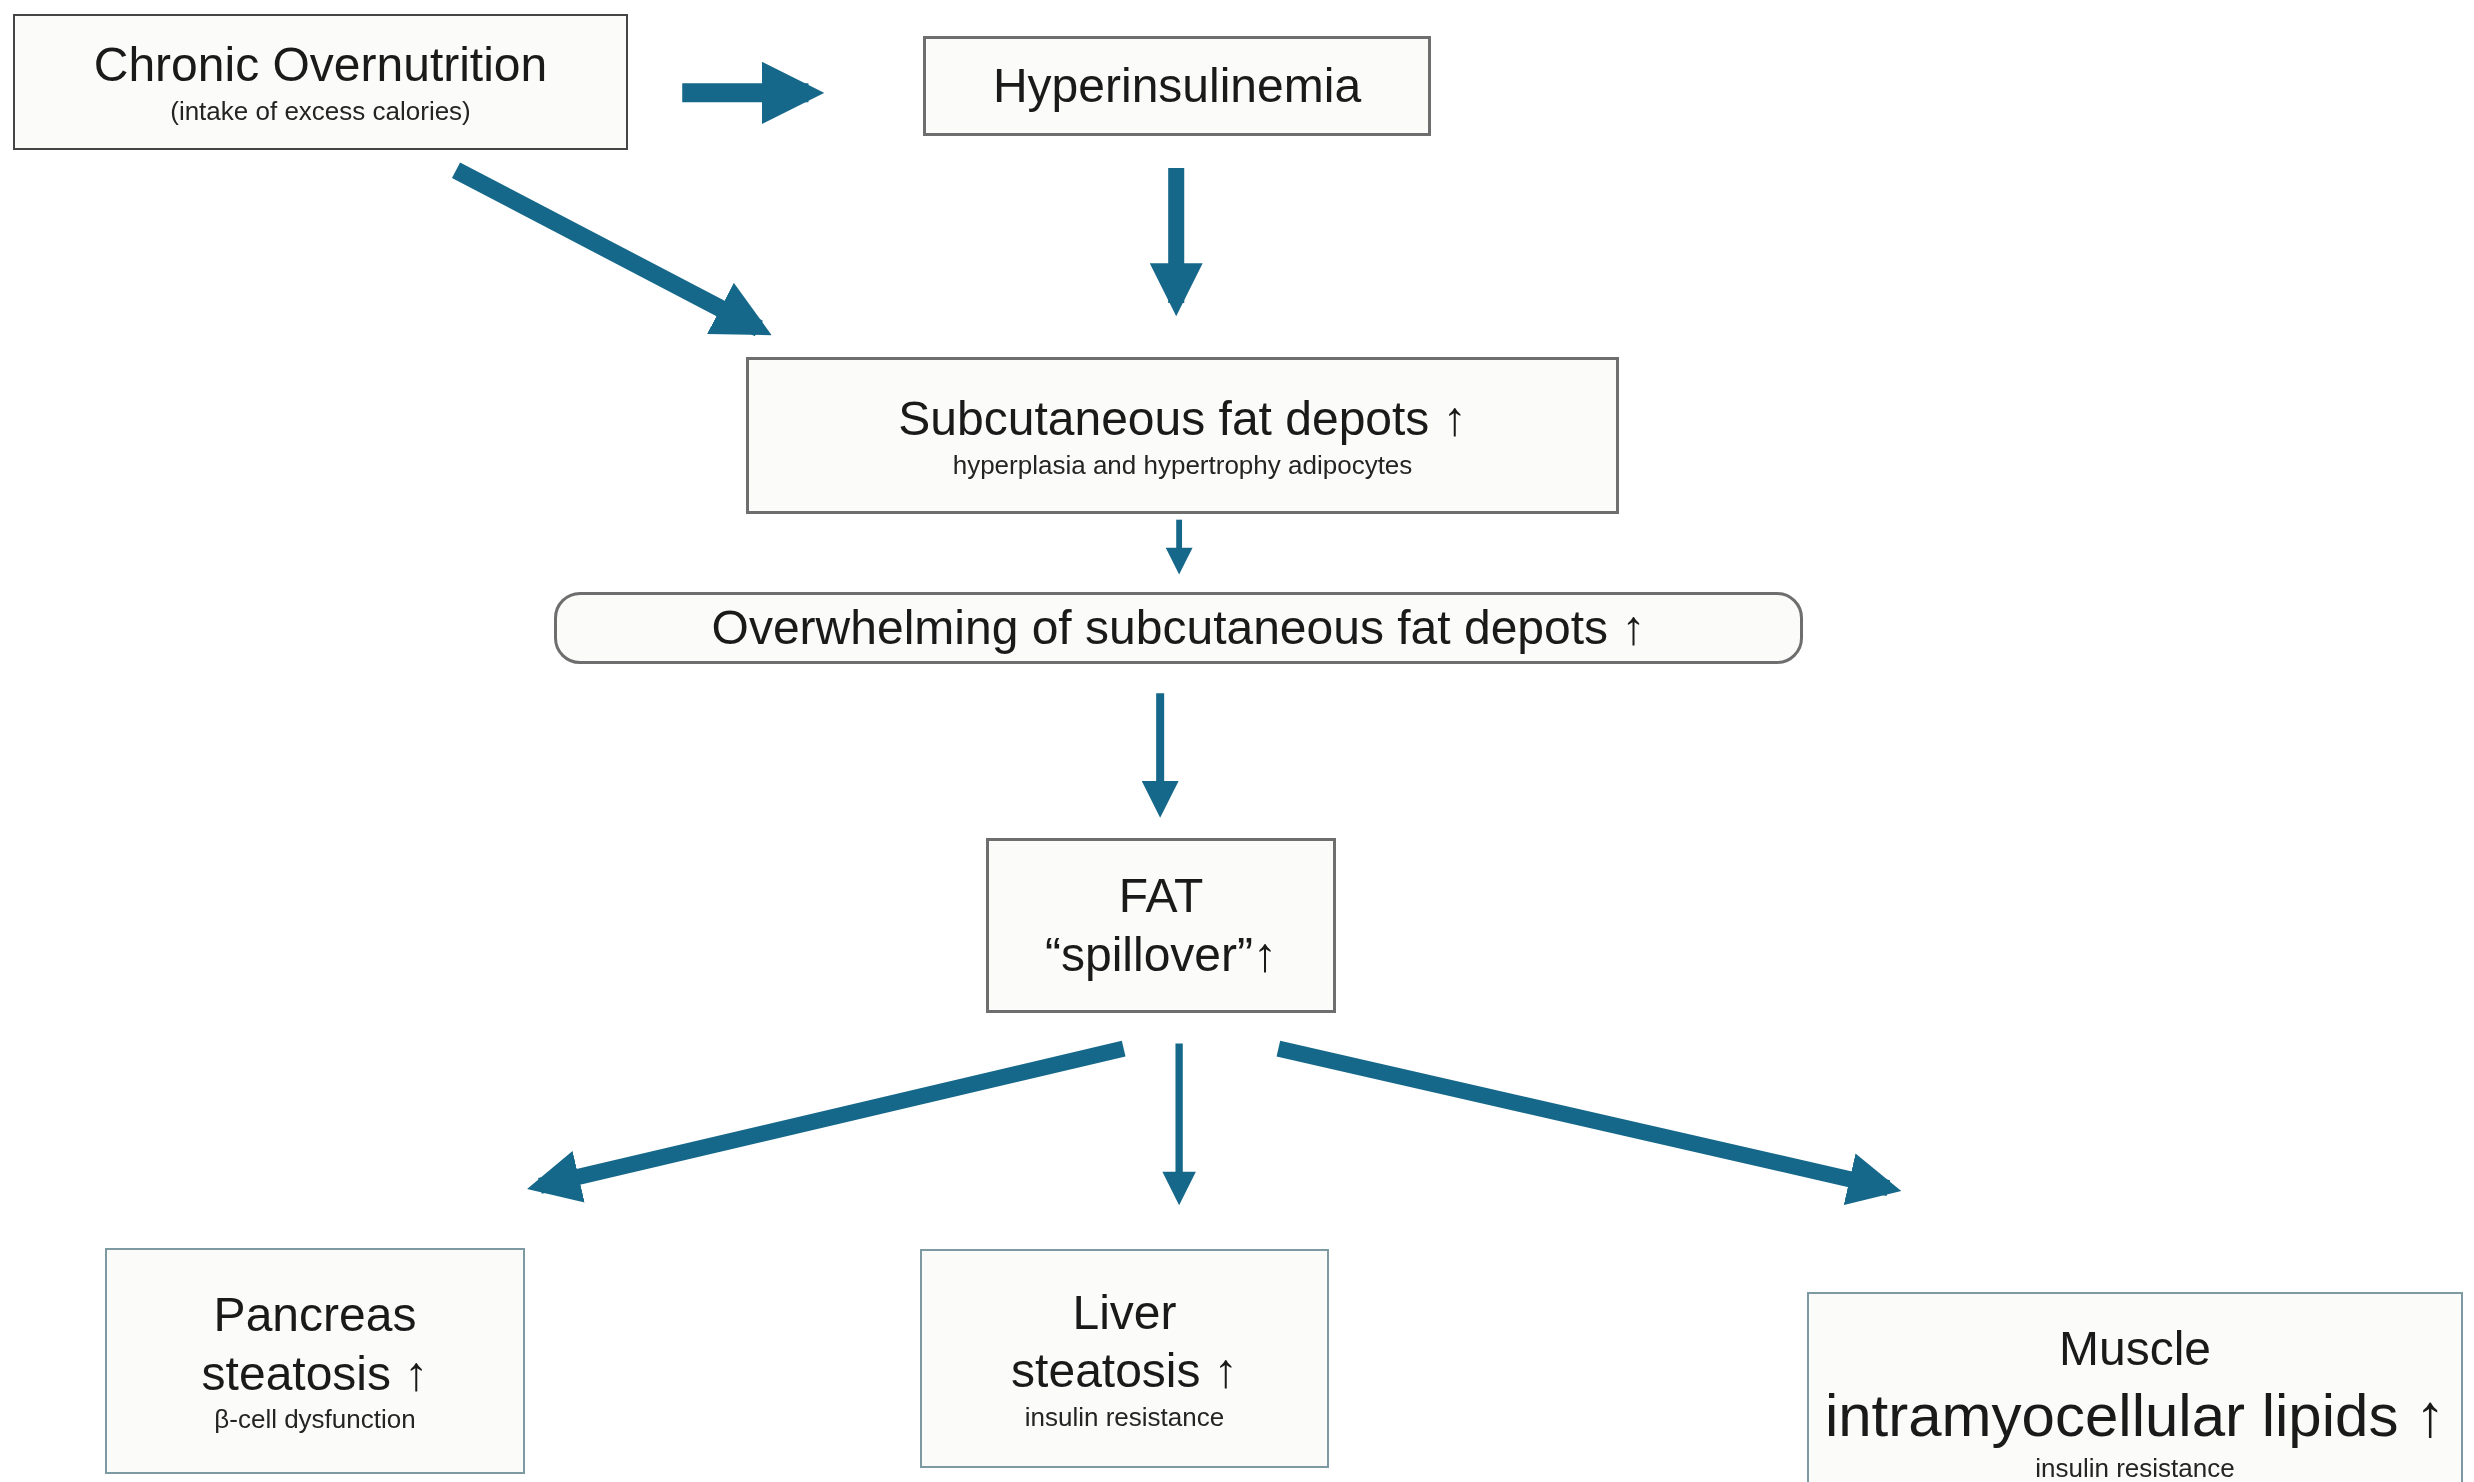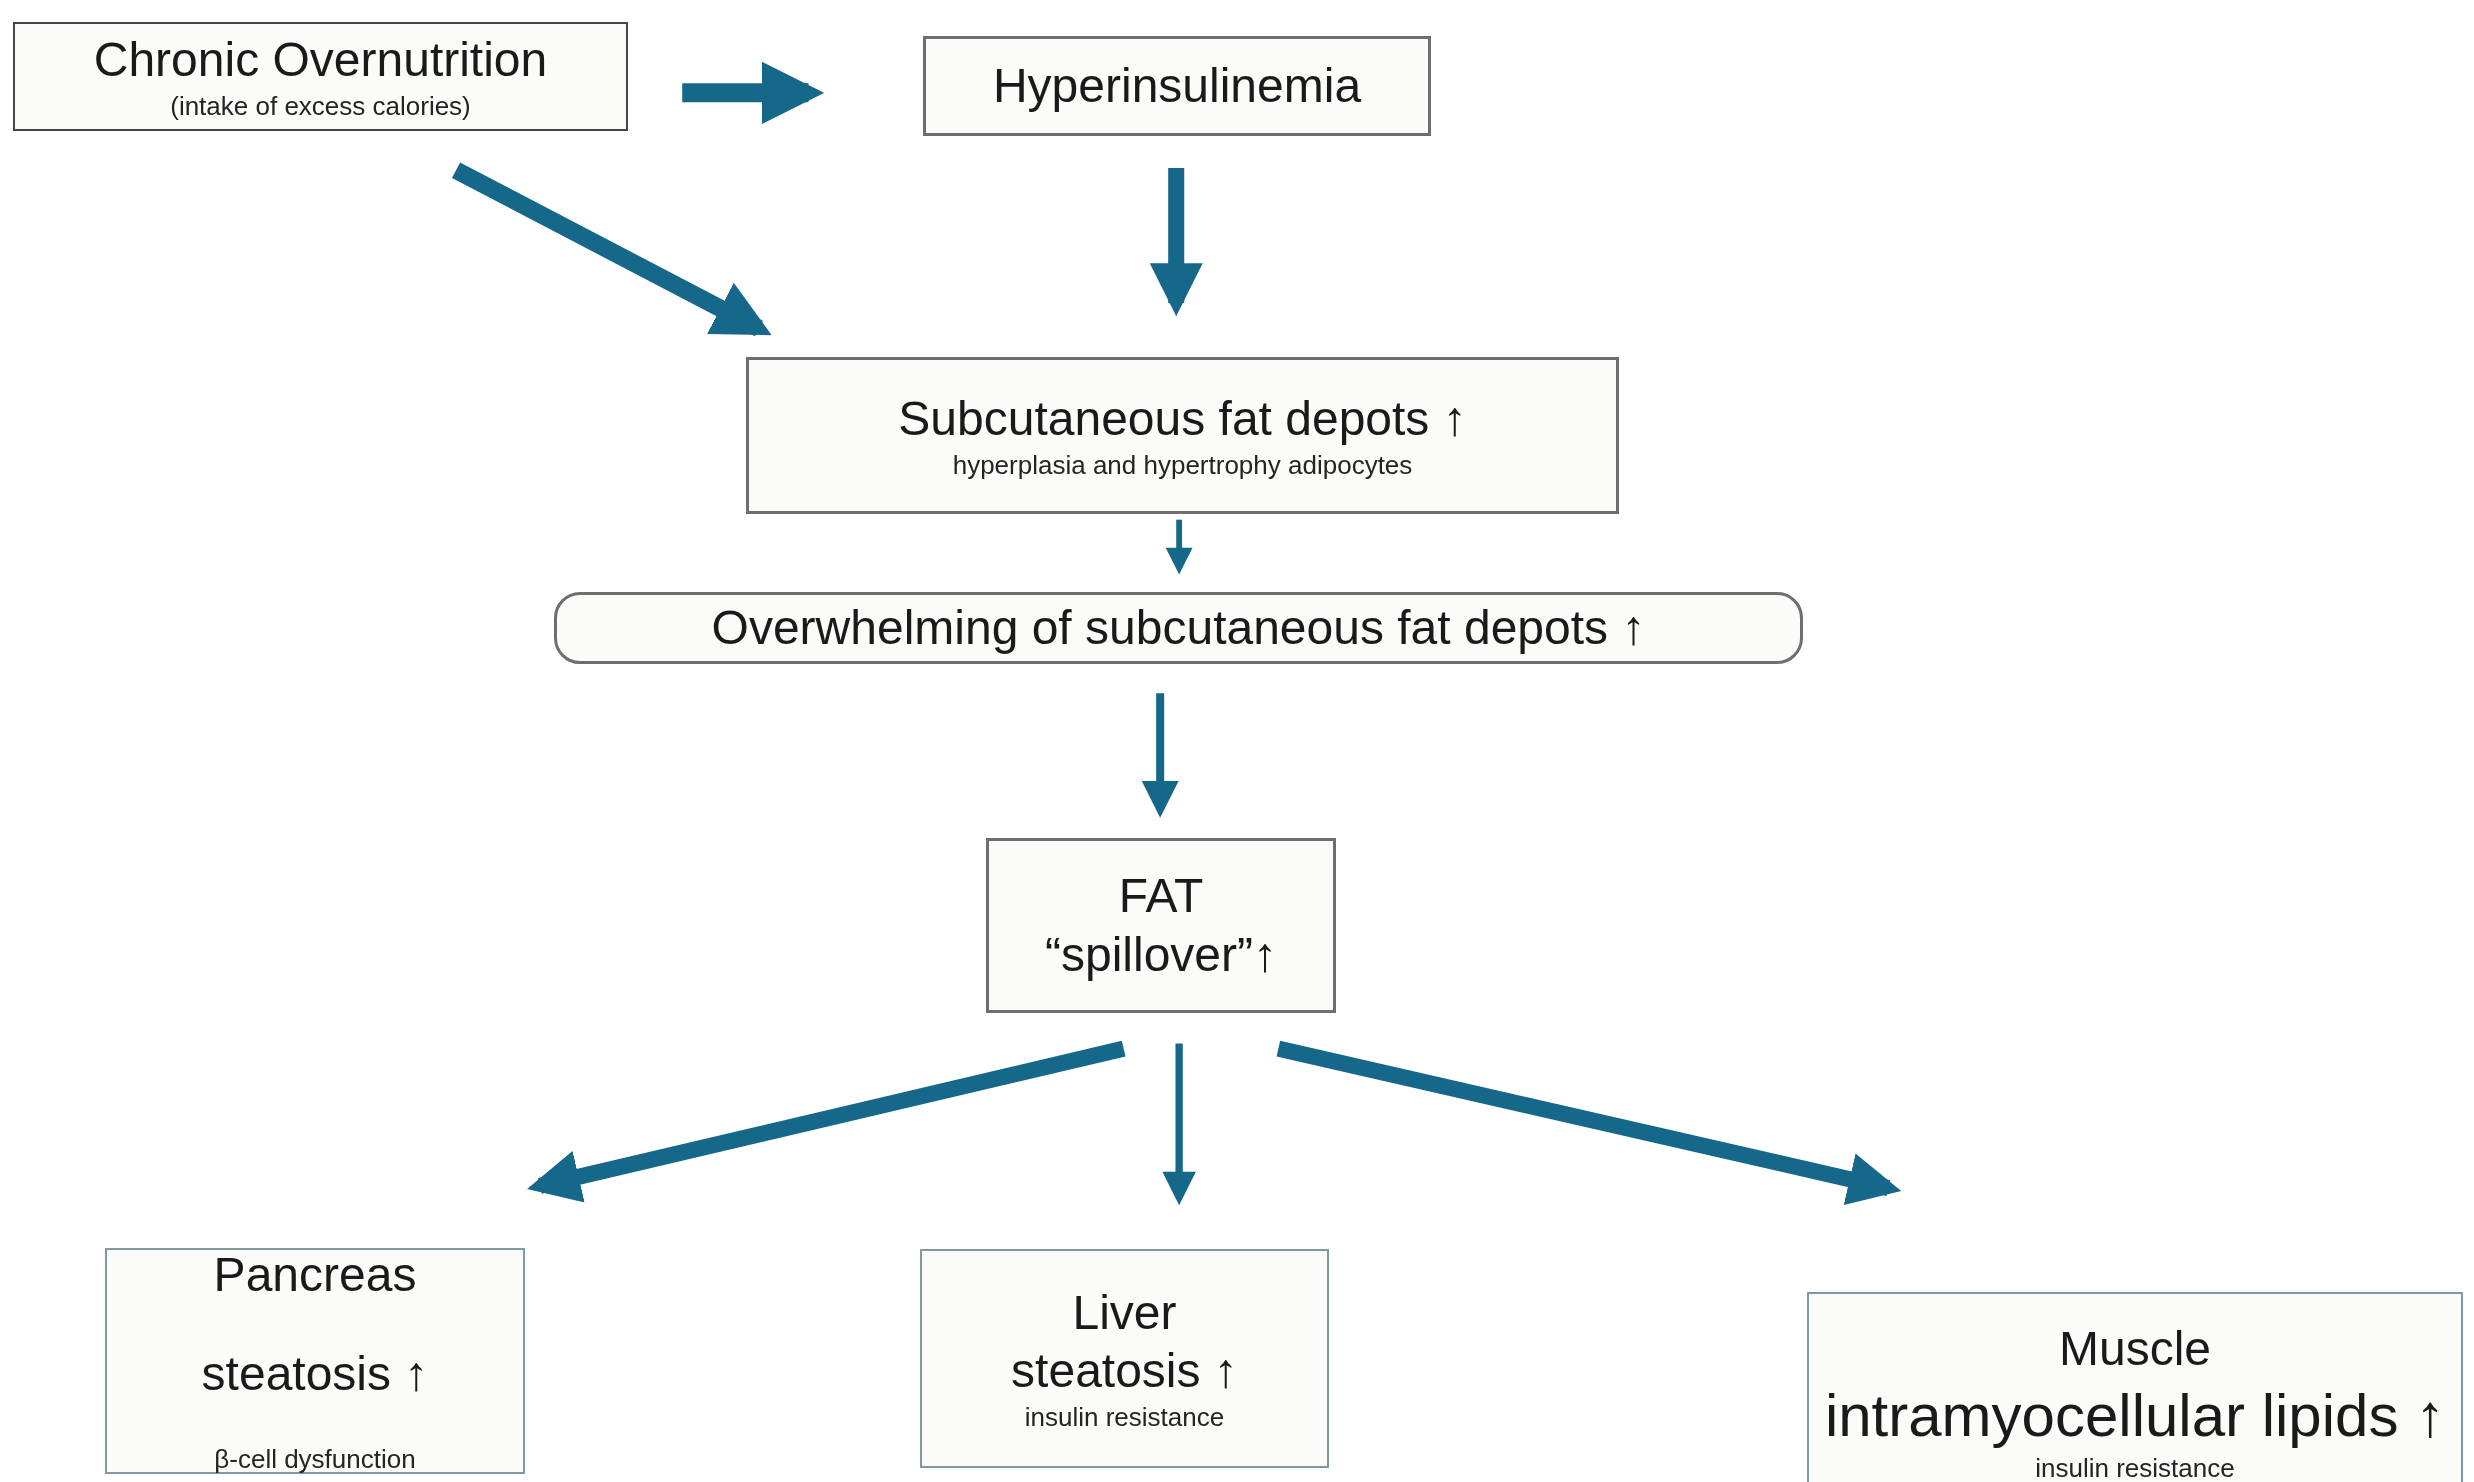--- a/index.html
+++ b/index.html
@@ -64,21 +64,21 @@
     <line class="edge-line" x1="935" y1="127" x2="1108" y2="127" stroke-width="26" marker-end="url(#ah)" stroke="#16688a"></line>
     <line class="edge-line" x1="1612" y1="230" x2="1612" y2="415" stroke-width="22" marker-end="url(#ah)" stroke="#16688a"></line>
     <line class="edge-line" x1="625" y1="233" x2="1040" y2="450" stroke-width="24" marker-end="url(#ah)" stroke="#16688a"></line>
     <line class="edge-line" x1="1616" y1="712" x2="1616" y2="778" stroke-width="8" marker-end="url(#ah-thin)" stroke="#16688a"></line>
     <line class="edge-line" x1="1590" y1="950" x2="1590" y2="1108" stroke-width="11" marker-end="url(#ah-thin)" stroke="#16688a"></line>
     <line class="edge-line" x1="1540" y1="1437" x2="740" y2="1625" stroke-width="22" marker-end="url(#ah)" stroke="#16688a"></line>
     <line class="edge-line" x1="1616" y1="1430" x2="1616" y2="1640" stroke-width="10" marker-end="url(#ah-thin)" stroke="#16688a"></line>
     <line class="edge-line" x1="1752" y1="1437" x2="2588" y2="1628" stroke-width="22" marker-end="url(#ah)" stroke="#16688a"></line>
   </svg>
 
-  <div class="node border-dark" style="left:13px; top:22px; width:615px; height:109px;">
+  <div class="node border-dark" style="left:13px; top:14px; width:615px; height:136px;">
     <div class="title">Chronic Overnutrition</div>
     <div class="subtitle">(intake of excess calories)</div>
   </div>
 
   <div class="node border-gray" style="left:923px; top:36px; width:508px; height:100px;">
     <div class="title">Hyperinsulinemia</div>
   </div>
 
   <div class="node border-gray" style="left:746px; top:357px; width:873px; height:157px;">
     <div class="title">Subcutaneous fat depots ↑</div>
@@ -87,21 +87,21 @@
 
   <div class="node border-gray" style="left:554px; top:592px; width:1249px; height:72px;border-radius:26px;">
     <div class="title">Overwhelming of subcutaneous fat depots ↑</div>
   </div>
 
   <div class="node border-gray" style="left:986px; top:838px; width:350px; height:175px;">
     <div class="title">FAT</div>
     <div class="title">“spillover”↑</div>
   </div>
 
-  <div class="node border-teal" style="left:105px; top:1248px; width:420px; height:226px;gap:40px;">
+  <div class="node border-teal" style="left:105px; top:1248px; width:420px; height:226px;">
     <div class="title">Pancreas</div>
     <div class="title">steatosis ↑</div>
     <div class="subtitle">β-cell dysfunction</div>
   </div>
 
   <div class="node border-teal" style="left:920px; top:1249px; width:409px; height:219px;">
     <div class="title">Liver</div>
     <div class="title">steatosis ↑</div>
     <div class="subtitle">insulin resistance</div>
   </div>

